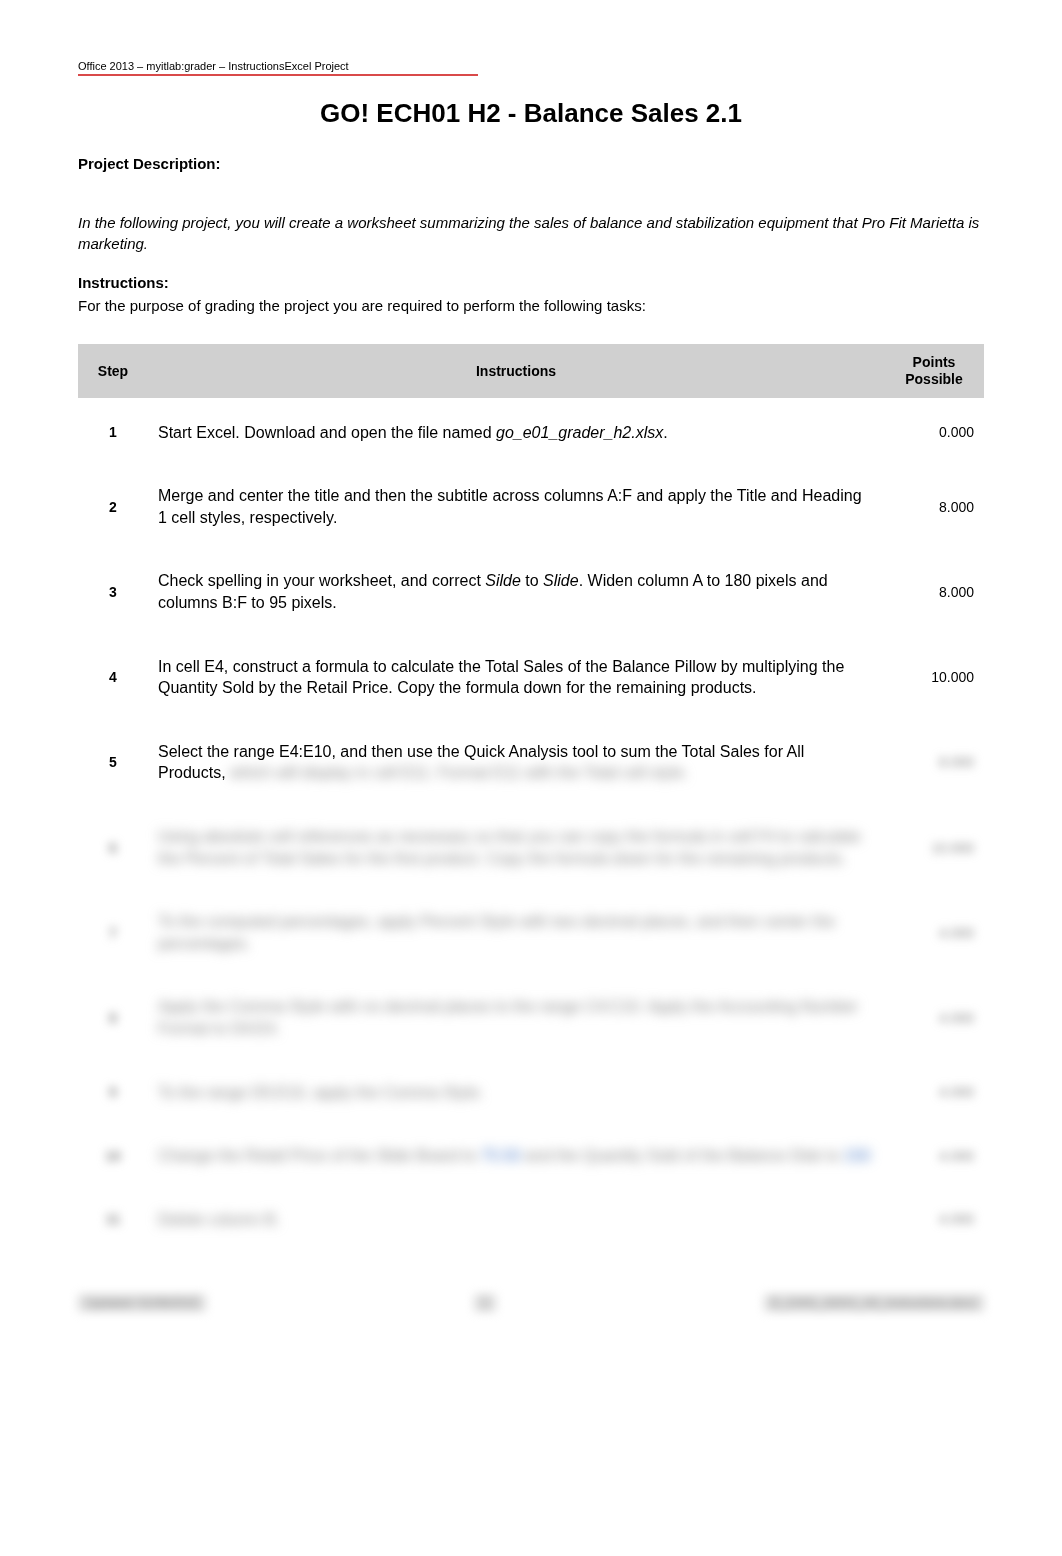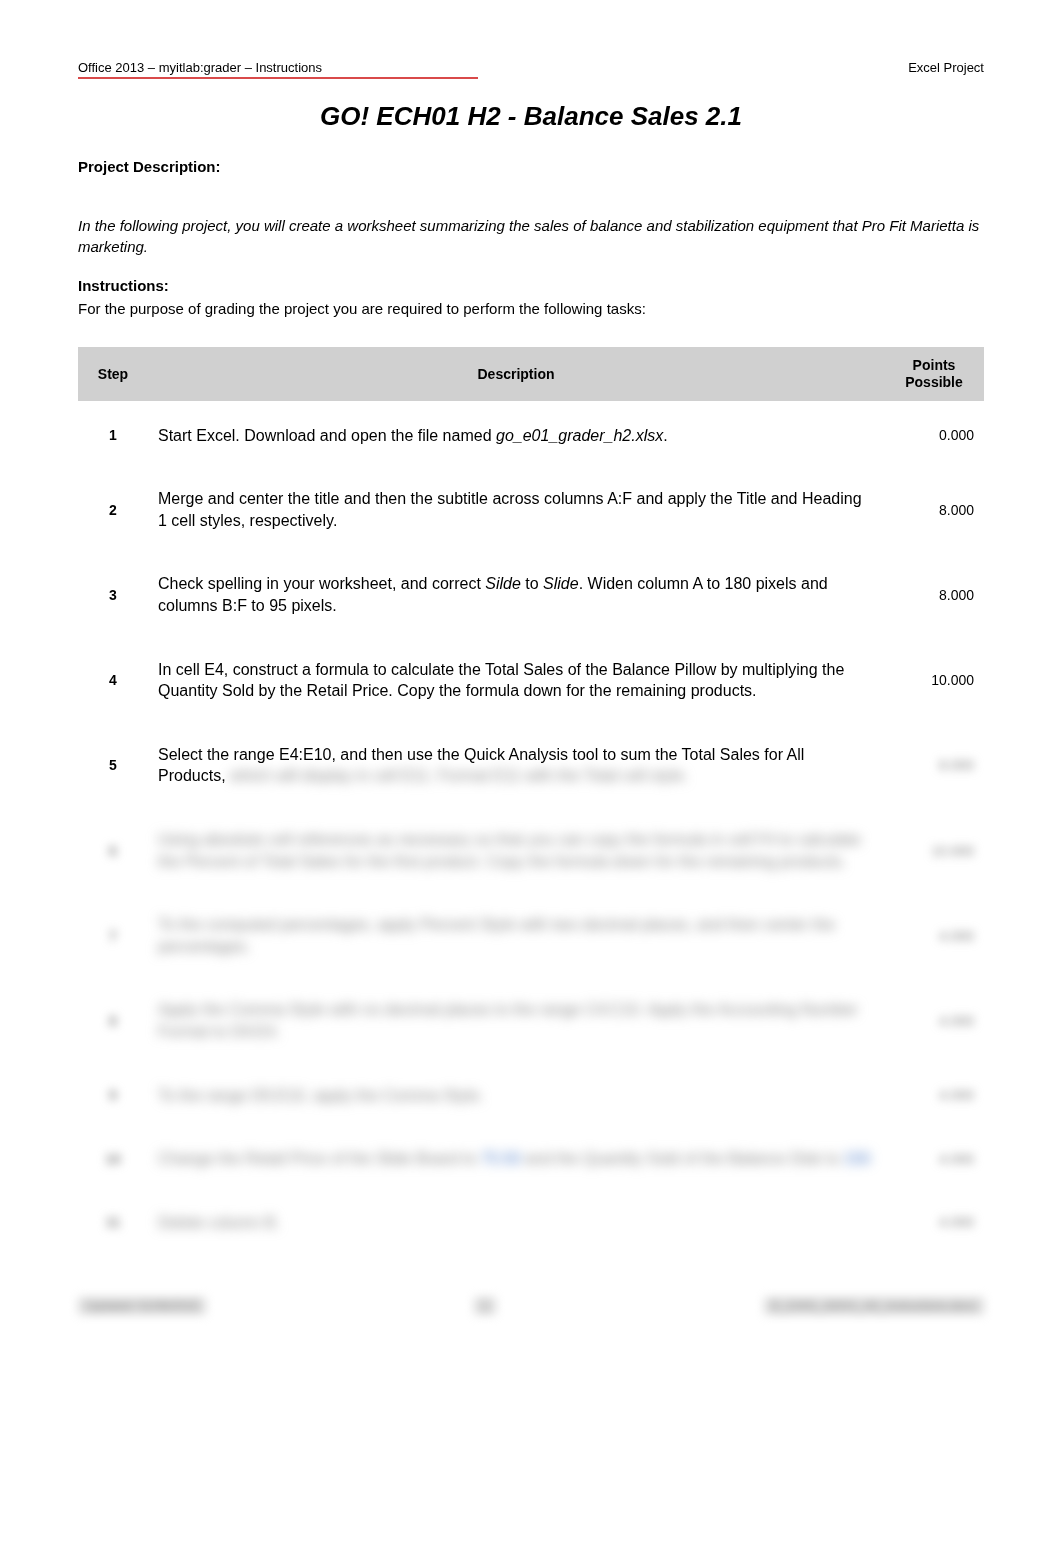--- a/index.html
+++ b/index.html
@@ -10,36 +10,35 @@
     body {
       font-family: Verdana, Geneva, sans-serif;
       background: #ffffff;
       width: 1062px;
       margin: 0 auto;
       padding: 60px 78px 40px 78px;
       color: #000;
     }
     .header-row {
       display: flex;
-      justify-content: space-between;
-      font-size: 13px;
+      justify-content: flex-start;
+      font-size: 11px;
       margin-bottom: 2px;
     }
     .red-underline {
       height: 2px;
       background: #d94a4a;
       width: 400px;
       margin-bottom: 22px;
     }
     .main-title {
       text-align: center;
       font-size: 26px;
       font-weight: bold;
       margin-bottom: 26px;
-      font-style: italic;
     }
     .section-heading {
       font-size: 15px;
       font-weight: bold;
       margin-bottom: 6px;
     }
     .project-desc {
       font-style: italic;
       font-size: 15px;
       line-height: 1.4;
@@ -138,21 +137,21 @@
 <div class="section-heading">Project Description:</div>
 <div class="project-desc">In the following project, you will create a worksheet summarizing the sales of balance and stabilization equipment that Pro Fit Marietta is marketing.</div>
 
 <div class="section-heading">Instructions:</div>
 <div class="instructions-intro">For the purpose of grading the project you are required to perform the following tasks:</div>
 
 <table class="steps">
   <thead>
     <tr>
       <th class="col-step">Step</th>
-      <th class="col-instr">Description</th>
+      <th class="col-instr">Instructions</th>
       <th class="col-points">
         <span>Points</span><br>
         <span>Possible</span>
       </th>
     </tr>
   </thead>
   <tbody>
 
     <tr>
       <td class="step-num">1</td>

